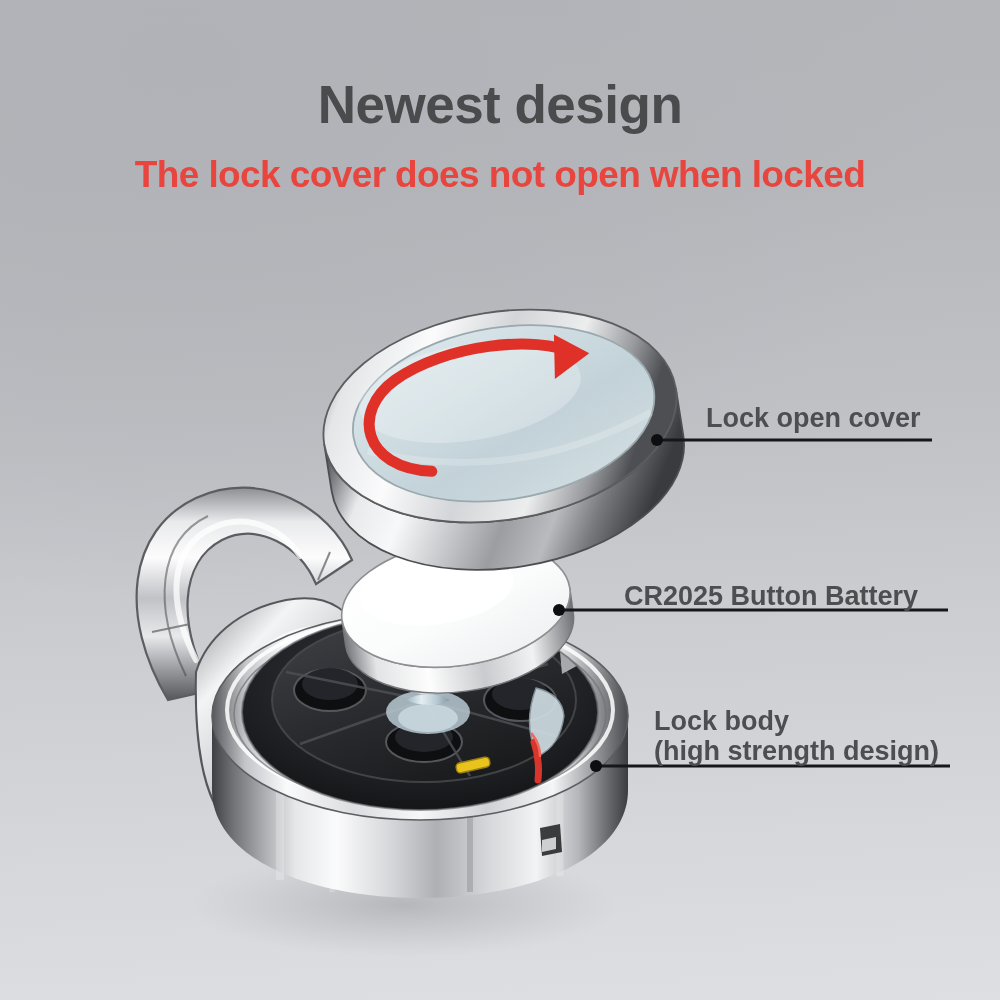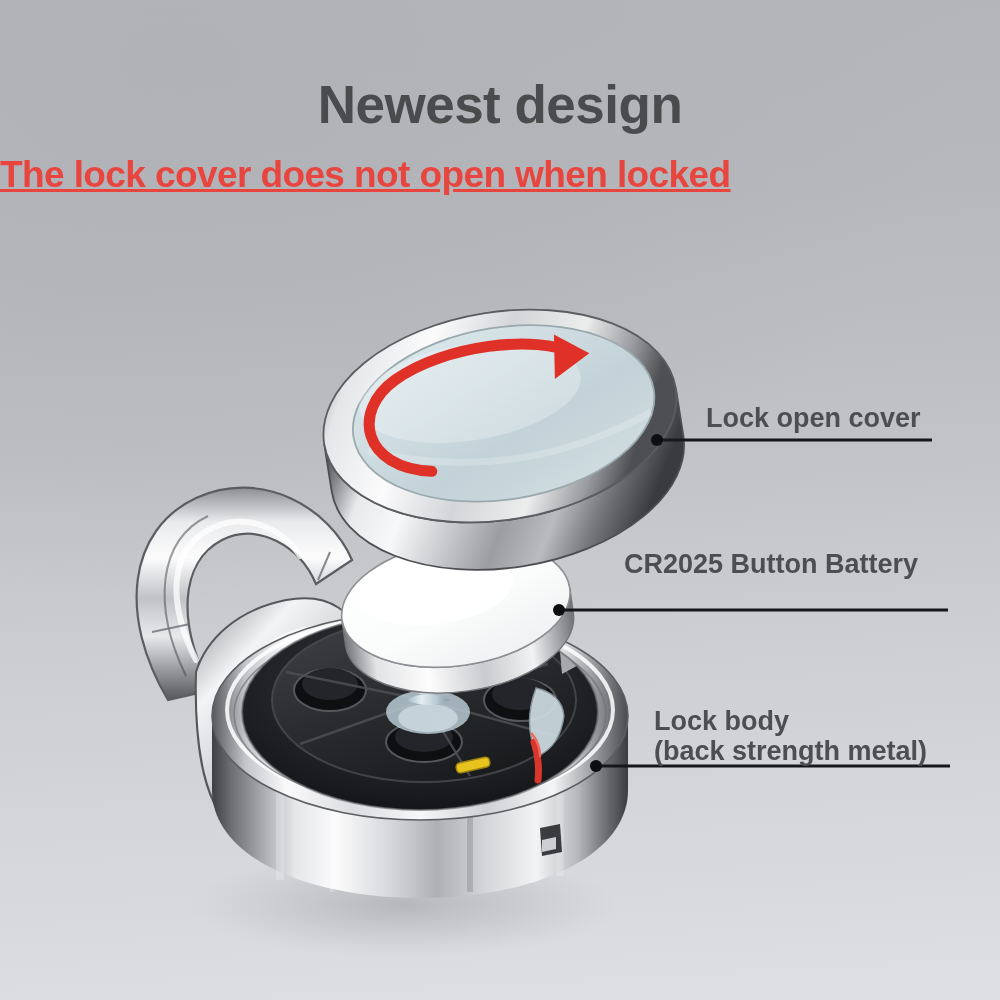--- a/index.html
+++ b/index.html
@@ -34,27 +34,27 @@
     letter-spacing: -0.5px;
     color: #4a4b4d;
     line-height: 1;
     white-space: nowrap;
   }
   .subtitle {
     position: absolute;
     left: 0;
     top: 156px;
     width: 1000px;
+    text-align: center;
     font-size: 37px;
     font-weight: 700;
     letter-spacing: -0.6px;
     color: #e8453e;
     line-height: 1;
     white-space: nowrap;
-    text-decoration: underline;
   }
 
   
   .callout-label {
     position: absolute;
     font-size: 27px;
     font-weight: 700;
     color: #4d4e50;
     line-height: 1.12;
     white-space: nowrap;
@@ -329,20 +329,20 @@
       <circle cx="596" cy="766" r="6" fill="#0d0e10"></circle>
     </g>
   </svg>
 
   <div class="title">Newest design</div>
 
   <div class="subtitle">The lock cover does not open when locked</div>
 
   <div class="callout-label" style="left:706px; top:403px;">Lock open cover</div>
 
-  <div class="callout-label" style="left:624px; top:549px;text-align:center;">CR2025 Button Battery</div>
+  <div class="callout-label" style="left:624px; top:581px;text-align:center;">CR2025 Button Battery</div>
 
   <div class="callout-label" style="left:654px; top:694px;margin-top:12px;">
     <div>Lock body</div>
-    <div>(back strength metal)</div>
+    <div>(high strength design)</div>
   </div>
 
 </div>
 
 </body></html>

